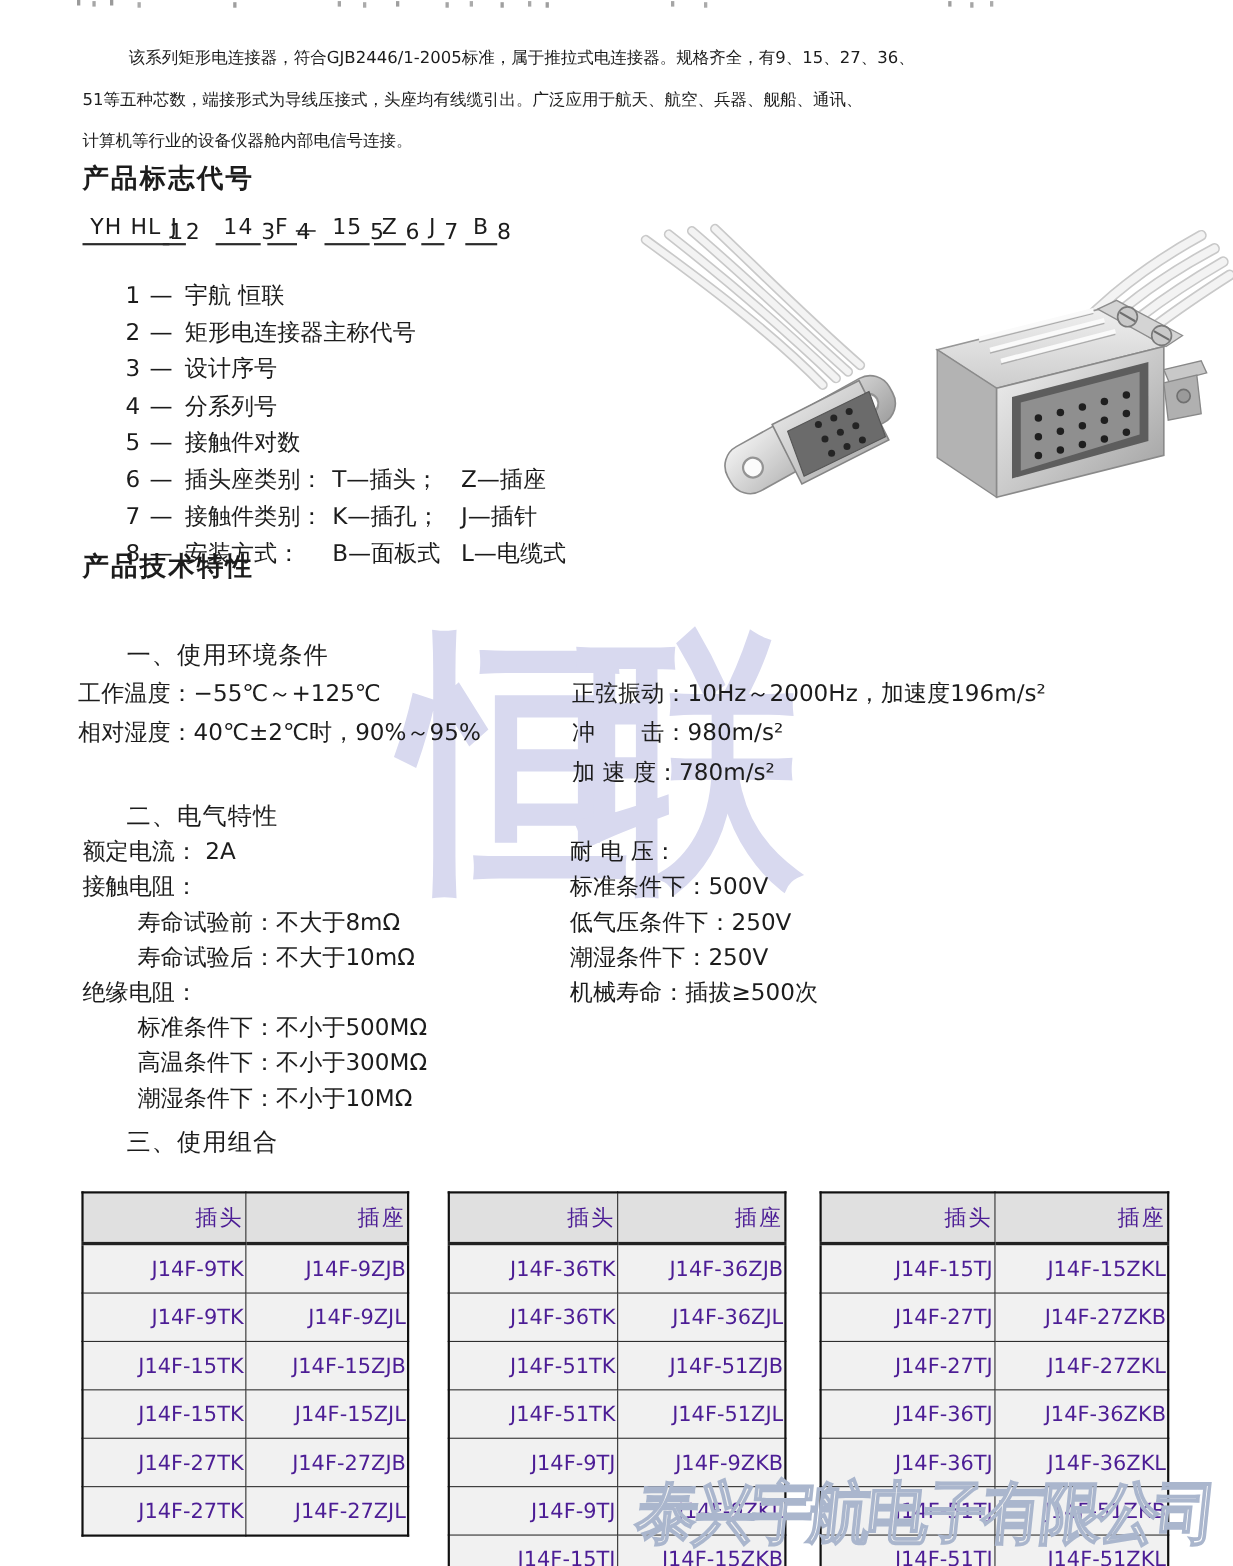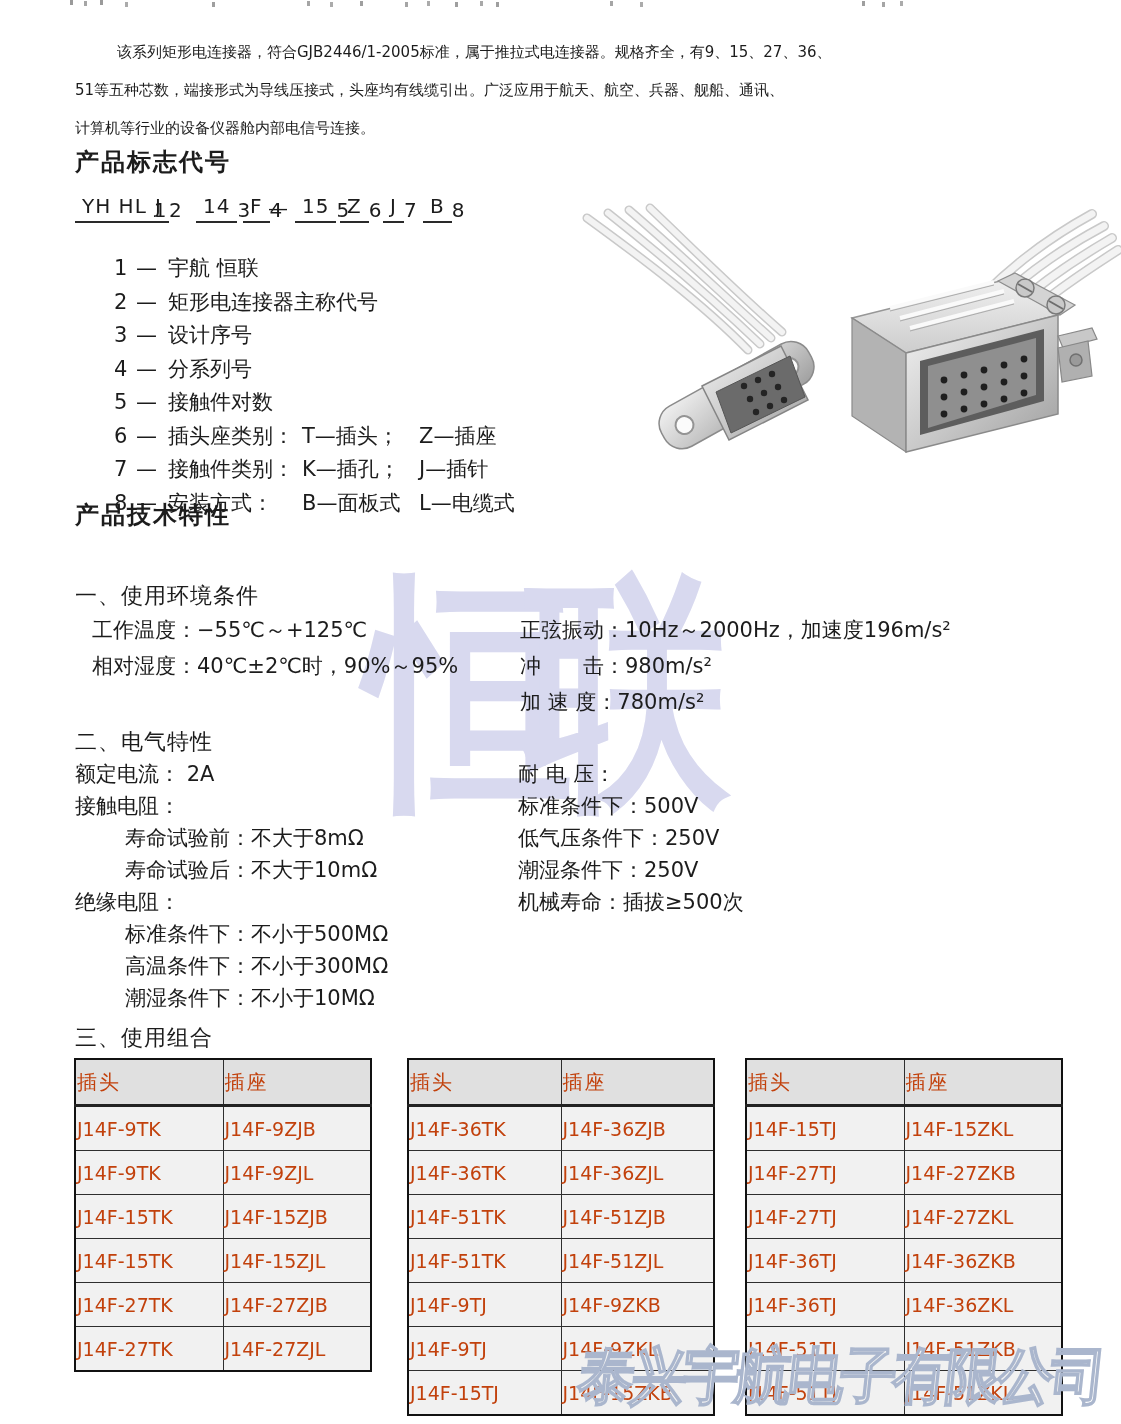--- a/index.html
+++ b/index.html
@@ -19,21 +19,21 @@
     box-shadow:14px 1px #a6a6a6,30px 0 #9a9a9a,55px 2px #ababab,142px 2px #9f9f9f,
     237px 1px #a5a5a5,260px 2px #ababab,290px 1px #9f9f9f,335px 2px #a5a5a5,
     357px 1px #ababab,385px 2px #9f9f9f,410px 1px #a8a8a8,426px 2px #9f9f9f,
     540px 1px #a5a5a5,570px 2px #ababab,792px 1px #9f9f9f,812px 2px #a5a5a5,830px 1px #ababab;}
 
   .intro{left:75px;top:33px;width:985px;font-size:15px;line-height:38px;}
   .intro .line{white-space:nowrap;}
   .intro .line.first{text-indent:42px;}
 
   .h-main{font-size:24px;font-weight:600;letter-spacing:2px;text-align:center;}
-  .h-sub{font-size:22px;font-weight:500;letter-spacing:1px;}
+  .h-sub{font-size:22px;font-weight:500;letter-spacing:1px;margin-left:40px;}
 
   
   .code-row{left:75px;top:194px;height:56px;width:420px;}
   .frac{position:absolute;display:inline-flex;flex-direction:row;align-items:center;font-size:20px;}
   .frac .num{border-bottom:2px solid #2a2a2a;padding:0 7px 3px 7px;letter-spacing:1px;}
   .frac .den{padding-top:3px;}
   .code-dash{position:absolute;left:193px;top:2px;font-size:20px;}
 
   .legend{left:75px;top:254px;width:460px;font-size:21px;margin-left:39px;}
   .legend-row{position:relative;height:33.5px;white-space:nowrap;}
@@ -43,21 +43,21 @@
   .lc3{position:absolute;left:305px;}
 
   .spec{font-size:21px;}
   .spec .row{white-space:nowrap;}
   .env .row{height:36px;line-height:36px;}
   .elec .row{height:32px;line-height:32px;}
   .indent{padding-left:50px;}
 
   
   table.combo{position:absolute;border-collapse:collapse;table-layout:fixed;
-    font-size:19px;text-align:left;color:#c2410c;}
+    font-size:19px;text-align:right;color:#4c1d95;margin-top:25px;}
   table.combo th{background:var(--table-header-bg);height:42px;font-weight:normal;font-size:20px;
     border:1px solid #2e2e2e;border-bottom:3px solid #222;letter-spacing:2px;}
   table.combo td{background:var(--table-cell-bg);height:41px;border:1px solid #2e2e2e;}
   table.combo{border:2px solid #111;}
 
   
   .wm-center{left:368px;top:568px;font-size:250px;line-height:1;font-weight:bold;
     color:var(--wm-center);letter-spacing:-58px;transform:scaleX(0.82);transform-origin:left top;
     z-index:1;pointer-events:none;}
   .wm-bottom{left:575px;top:1342px;font-size:61px;line-height:1.1;z-index:3;pointer-events:none;
@@ -223,21 +223,21 @@
     </g>
     <polygon points="506,148 540,140 545,151 511,160" fill="#c8c8c8" stroke="#888" stroke-width="1.2"></polygon>
     <polygon points="506,160 536,153 540,188 510,194" fill="#b0b0b0" stroke="#888" stroke-width="1.2"></polygon>
     <circle cx="524" cy="172" r="6" fill="#9a9a9a" stroke="#707070" stroke-width="1.5"></circle>
   </g>
 </svg>
 
 <div class="abs h-main content nowrap" style="left:75px;top:499px">产品技术特性</div>
 <div class="abs h-sub content nowrap" style="left:75px;top:581px">一、使用环境条件</div>
 
-<div class="abs spec env content" style="left:92px;top:612px">
+<div class="abs spec env content" style="left:71px;top:612px">
   <div class="row">工作温度：−55℃～+125℃</div>
   <div class="row">相对湿度：40℃±2℃时，90%～95%</div>
 </div>
 <div class="abs spec env content" style="left:520px;top:612px">
   <div class="row">正弦振动：10Hz～2000Hz，加速度196m/s²</div>
   <div class="row">冲　　击：980m/s²</div>
   <div class="row">加 速 度：780m/s²</div>
 </div>
 
 <div class="abs h-sub content nowrap" style="left:75px;top:727px">二、电气特性</div>

